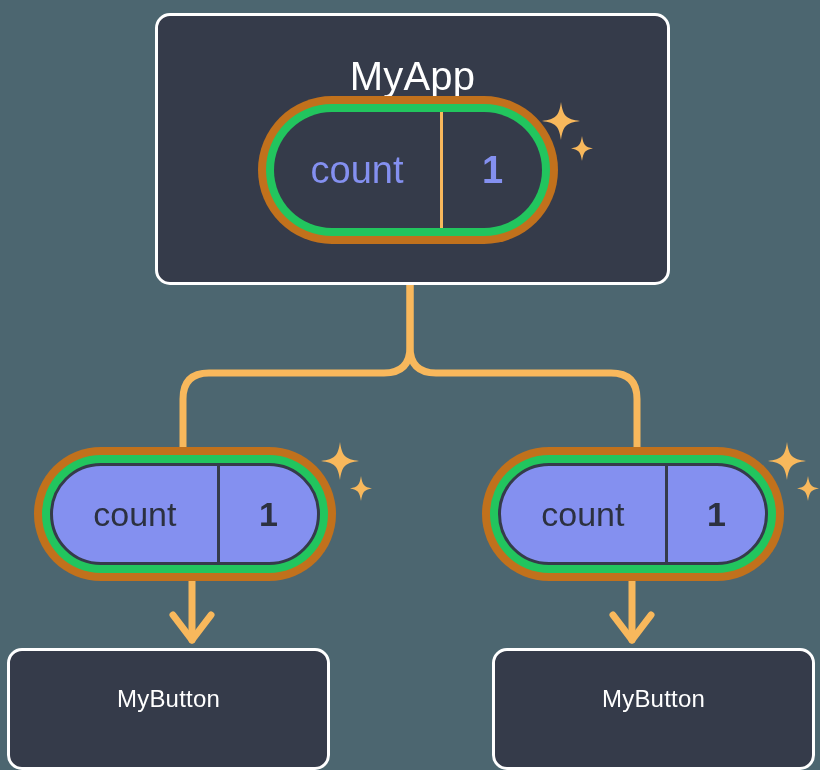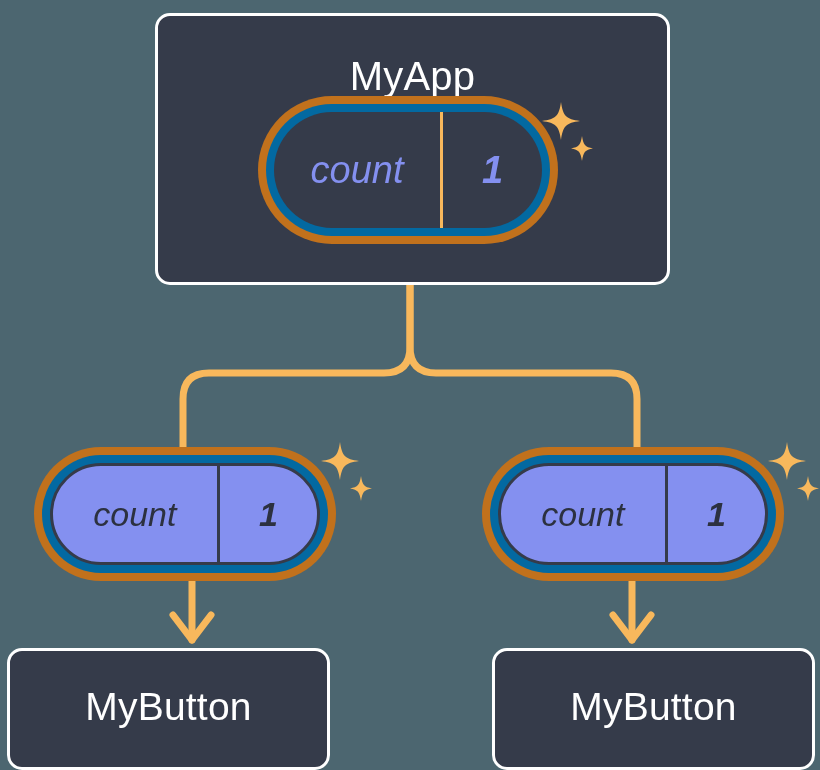--- a/index.html
+++ b/index.html
@@ -62,40 +62,39 @@
   }
 
   
   .button-card {
     height: 122px;
   }
   #button-card-left  { left: 7px;   top: 648px; width: 323px; }
   #button-card-right { left: 492px; top: 648px; width: 323px; }
   .button-card .card-title {
     top: 34px;
-    font-size: 39px;
+    font-size: 24px;
   }
 
   
   .pill-wrap {
     position: absolute;
     z-index: 3;
   }
   
   .pill {
     position: absolute;
     left: 0;
     top: 0;
     box-sizing: border-box;
     border-radius: 999px;
     display: flex;
     align-items: stretch;
-    background: #0369a1;                 
+    background: #22c55e;                 
     box-shadow: 0 0 0 8px #c1711c;       
-    font-style: italic;
   }
   .pill-inner {
     position: absolute;
     left: 8px;
     top: 8px;
     right: 8px;
     bottom: 8px;
     border-radius: 999px;
     display: flex;
     align-items: stretch;

